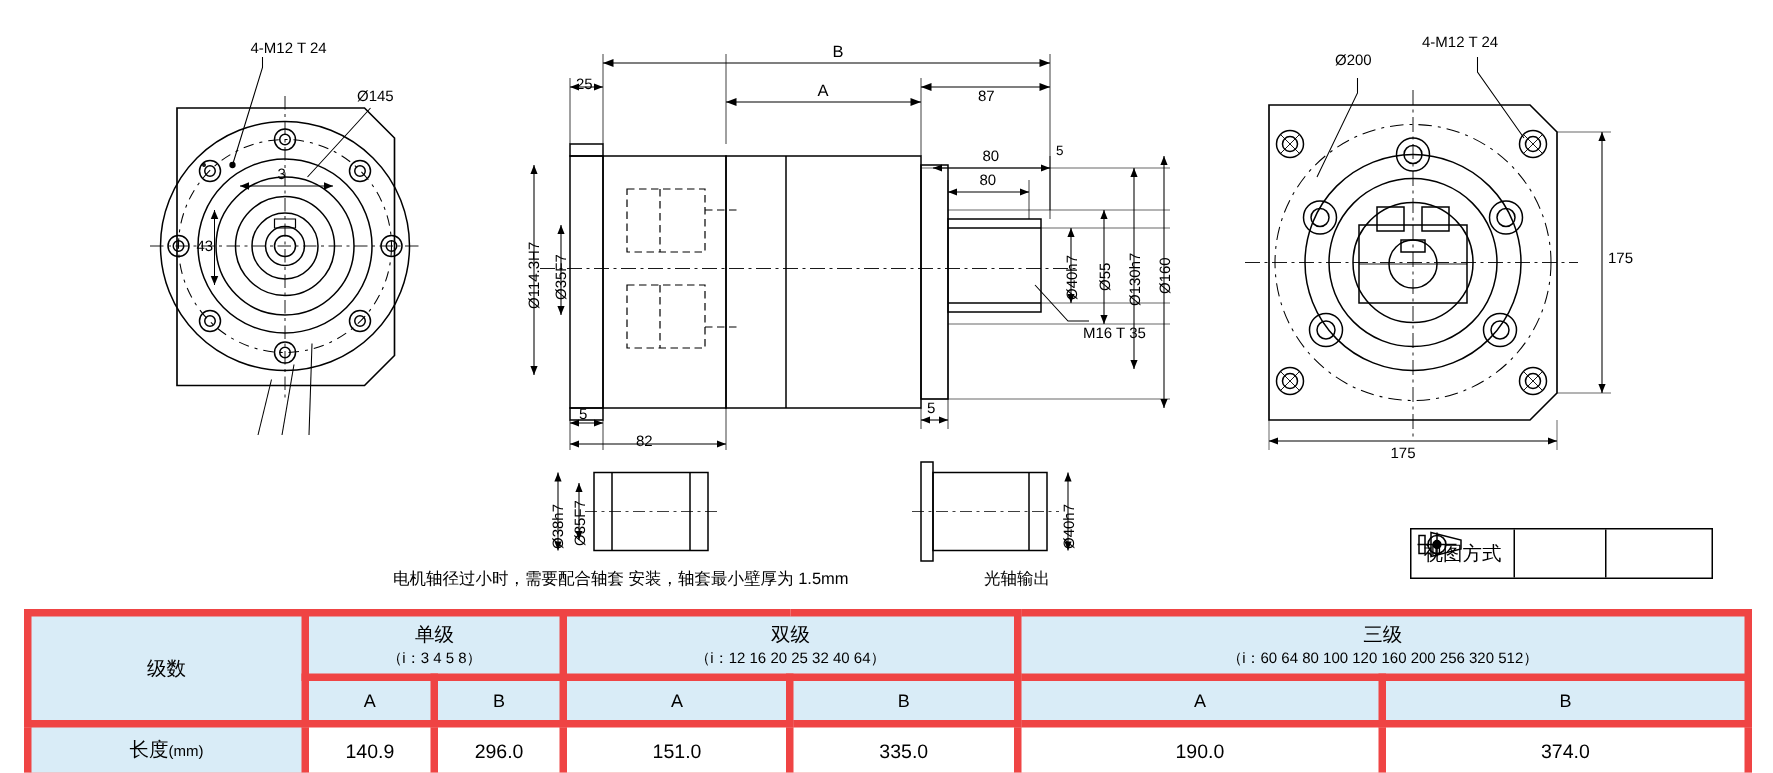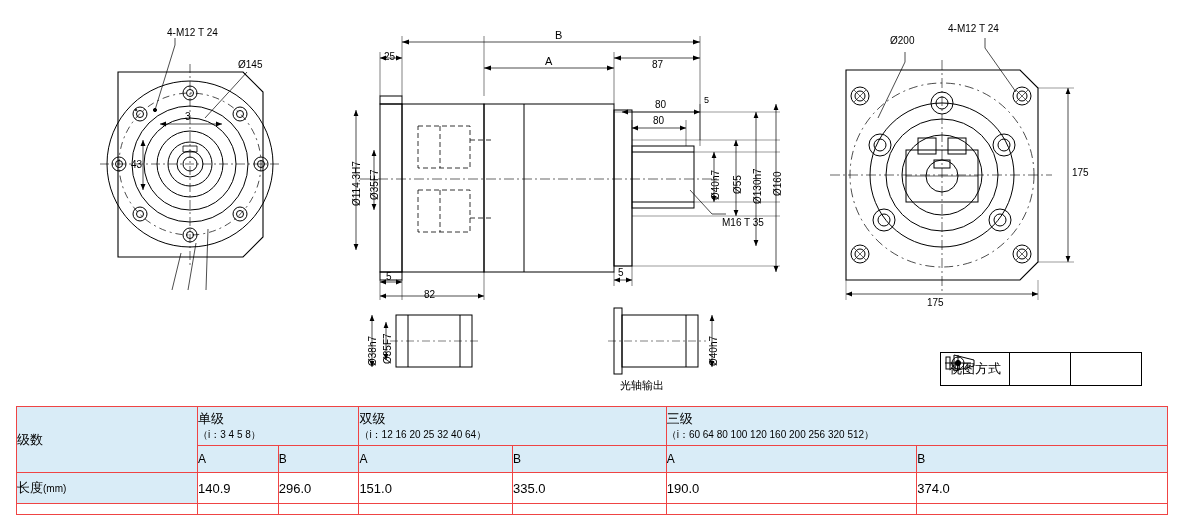--- a/index.html
+++ b/index.html
@@ -5,21 +5,21 @@
   html,body{margin:0;padding:0;background:#ffffff;}
   body{width:1182px;height:515px;overflow:hidden;font-family:"Liberation Sans",sans-serif;color:#000;}
   #root{position:relative;width:1182px;height:515px;}
   .lbl{position:absolute;font-size:10px;line-height:1;white-space:nowrap;}
   .lbl.s9{font-size:9px;}
   .lbl.s11{font-size:11px;}
   .vert{transform-origin:left top;transform:rotate(-90deg);}
   svg{position:absolute;left:0;top:0;}
   
   #spec-table{position:absolute;left:16px;top:406px;width:1152px;border-collapse:collapse;}
-  #spec-table td,#spec-table th{border:1px solid #ef4444;vertical-align:middle;font-size:12px;padding:0;}
+  #spec-table td,#spec-table th{border:5px solid #ef4444;text-align:center;vertical-align:middle;font-size:12px;padding:0;}
   #spec-table .hdr{background:#d9ecf7;height:38px;}
   #spec-table .sub{background:#d9ecf7;height:26px;font-size:12px;}
   #spec-table .rowlabel{background:#d9ecf7;width:180px;font-size:13px;margin-left:32px;}
   #spec-table .val{height:30px;background:#ffffff;font-size:13px;}
   .g1{font-size:13px;}
   .g2{font-size:10px;}
   .viewbox{position:absolute;left:940px;top:352px;width:200px;height:32px;border:1px solid #000;display:flex;align-items:center;}
   .viewbox .t{padding:0 8px;font-size:13px;}
   .viewbox .sep{width:1px;height:100%;background:#000;}
   .note{position:absolute;font-size:11px;}
@@ -300,21 +300,22 @@
 
   <div class="lbl vert" style="left:368px;top:366px;">Ø38h7</div>
   <div class="lbl vert" style="left:383px;top:364px;">Ø35F7</div>
   <div class="lbl vert" style="left:709px;top:366px;">Ø40h7</div>
 
   <div class="lbl" style="left:890px;top:36px;">Ø200</div>
   <div class="lbl" style="left:948px;top:24px;">4-M12 T 24</div>
   <div class="lbl" style="left:1072px;top:168px;">175</div>
   <div class="lbl" style="left:927px;top:298px;">175</div>
 
-  <div class="note" style="left:620px;top:378px;text-align:right;">光轴输出</div>
+  <div class="note" style="left:262px;top:378px;">电机轴径过小时，需要配合轴套 安装，轴套最小壁厚为 1.5mm</div>
+  <div class="note" style="left:656px;top:378px;text-align:right;">光轴输出</div>
 
   <div class="viewbox">
     <span class="t">视图方式</span>
     <span class="sep"></span>
     <span style="display:flex;align-items:center;justify-content:center;width:60px;">
       <svg width="34" height="20" viewBox="0 0 34 20">
           <g stroke="#000" fill="none" stroke-width="1">
         <circle cx="17" cy="10" r="6"></circle>
             <circle cx="17" cy="10" r="2.6" fill="#000"></circle>
         <line x1="4" y1="10" x2="30" y2="10"></line>

